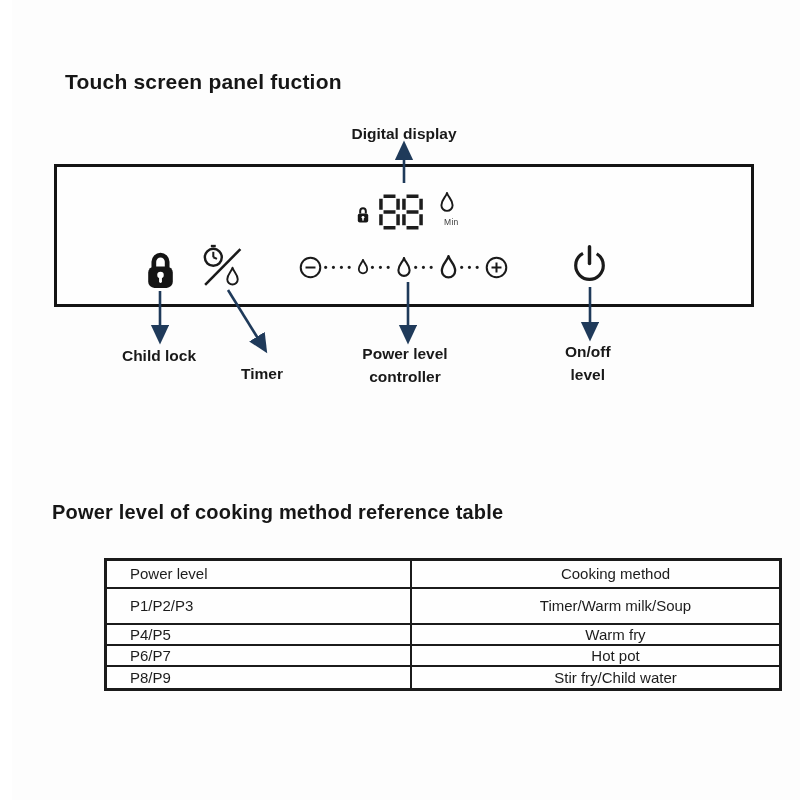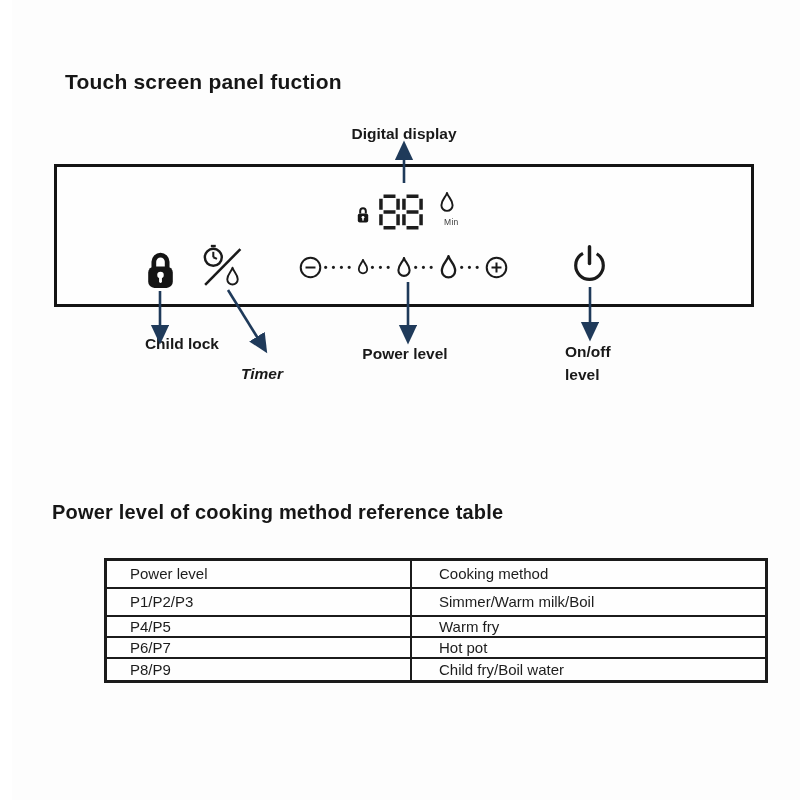--- a/index.html
+++ b/index.html
@@ -8,24 +8,24 @@
 
   .abs{position:absolute;}
 
   
   .h-title{left:53px;top:70px;font-size:21px;font-weight:700;letter-spacing:.2px;}
   .h-table{left:40px;top:501px;font-size:20px;font-weight:700;letter-spacing:.2px;}
 
   
   .callout{font-size:15.5px;font-weight:700;color:#191919;line-height:23px;}
   .lbl-display{left:312px;top:122px;width:160px;text-align:center;}
-  .lbl-childlock{left:87px;top:332px;width:120px;text-align:right;}
-  .lbl-timer{left:200px;top:362px;width:100px;text-align:center;font-style:italic;}
+  .lbl-childlock{left:87px;top:344px;width:120px;text-align:center;}
+  .lbl-timer{left:200px;top:362px;width:100px;text-align:center;}
   .lbl-powerlevel{left:333px;top:342px;width:120px;text-align:center;}
-  .lbl-onoff{left:553px;top:340px;text-align:left;}
+  .lbl-onoff{left:553px;top:340px;text-align:center;}
 
   
   .panel{left:42px;top:164px;width:694px;height:137px;border:3px solid #141414;background:#fefefe;}
 
   .icon{display:block;}
   .ic-childlock{left:132px;top:250px;}
   .ic-timer{left:187px;top:243px;}
   .ic-displock{left:344px;top:205px;}
   .ic-digits{left:366px;top:193px;}
   .ic-dispflame{left:427px;top:192px;}
@@ -39,38 +39,39 @@
   .ic-power{left:557px;top:241px;}
 
   .arrows{left:0;top:0;pointer-events:none;}
 
   
   .ref-table{left:92px;top:558px;border-collapse:collapse;table-layout:fixed;}
   .ref-table td{border:2px solid #1b1b1b;font-size:15px;color:#1c1c1c;
                 vertical-align:middle;background:#fefefe;}
   .ref-table{border:3px solid #1b1b1b;}
   .c1{width:279px;padding-left:23px;}
-  .c2{width:325px;padding-left:27px;}
-  .rh{height:28px;} .r1{height:28px;} .r2{height:16px;} .r3{height:21px;} .r4{height:24px;}
+  .c2{width:325px;padding-left:41px;text-align:center;}
+  .rh{height:28px;} .r1{height:36px;} .r2{height:16px;} .r3{height:21px;} .r4{height:24px;}
 
   svg{display:block;}
 </style>
 </head>
 <body>
 
 <div id="page">
 
   <div class="abs h-title">Touch screen panel fuction</div>
   <div class="abs h-table">Power level of cooking method reference table</div>
 
   <div class="abs callout lbl-display">Digital display</div>
   <div class="abs callout lbl-childlock">Child lock</div>
   <div class="abs callout lbl-timer">Timer</div>
   <div class="abs callout lbl-powerlevel">
     <div>Power level</div>
+    <div>controller</div>
   </div>
   <div class="abs callout lbl-onoff">
     <div>On/off</div>
     <div>level</div>
   </div>
 
   <div class="abs panel"></div>
 
   <span class="abs icon ic-childlock">
     <svg width="33" height="41" viewBox="0 0 32 40">
@@ -179,30 +180,30 @@
   </svg>
 
   <table class="abs ref-table">
     <tbody>
       <tr class="rh">
         <td class="c1">Power level</td>
         <td class="c2">Cooking method</td>
       </tr>
       <tr class="r1">
         <td class="c1">P1/P2/P3</td>
-        <td class="c2">Simmer/Warm milk/Boil</td>
+        <td class="c2">Timer/Warm milk/Soup</td>
       </tr>
       <tr class="r2">
         <td class="c1">P4/P5</td>
         <td class="c2">Warm fry</td>
       </tr>
       <tr class="r3">
         <td class="c1">P6/P7</td>
         <td class="c2">Hot pot</td>
       </tr>
       <tr class="r4">
         <td class="c1">P8/P9</td>
-        <td class="c2">Child fry/Boil water</td>
+        <td class="c2">Stir fry/Child water</td>
       </tr>
     </tbody>
   </table>
 
 </div>
 
 </body></html>

